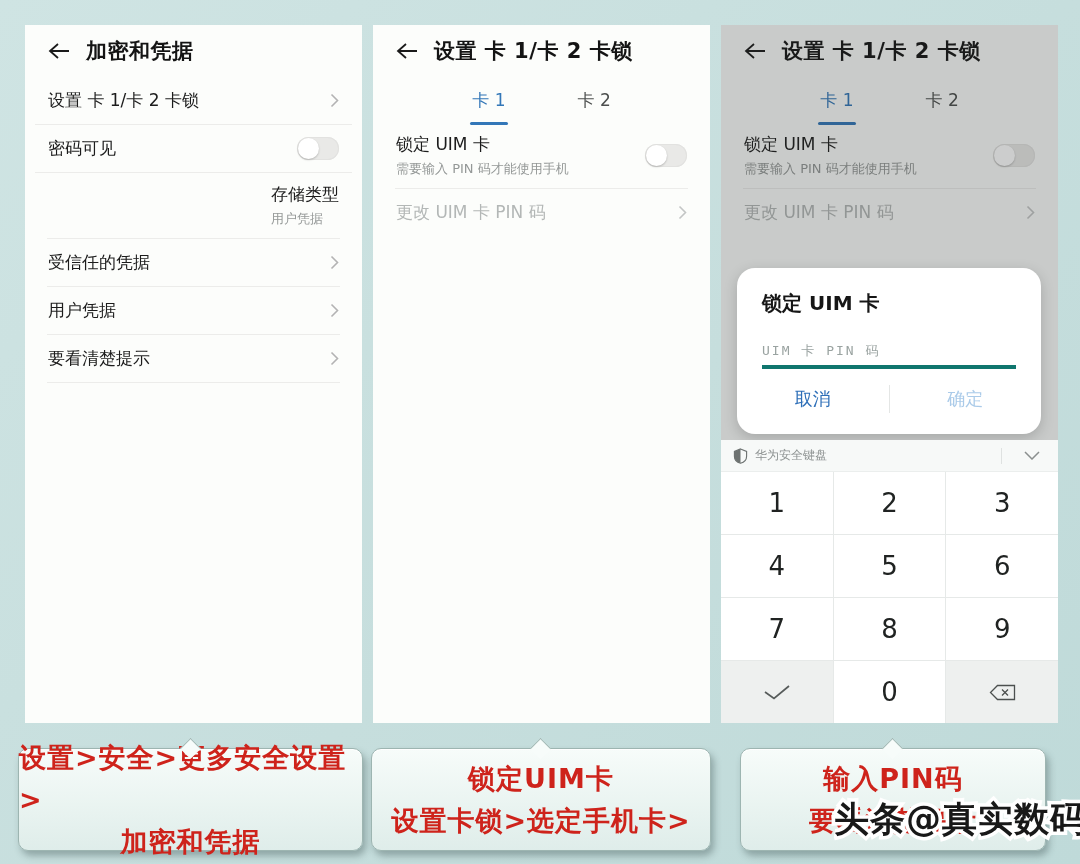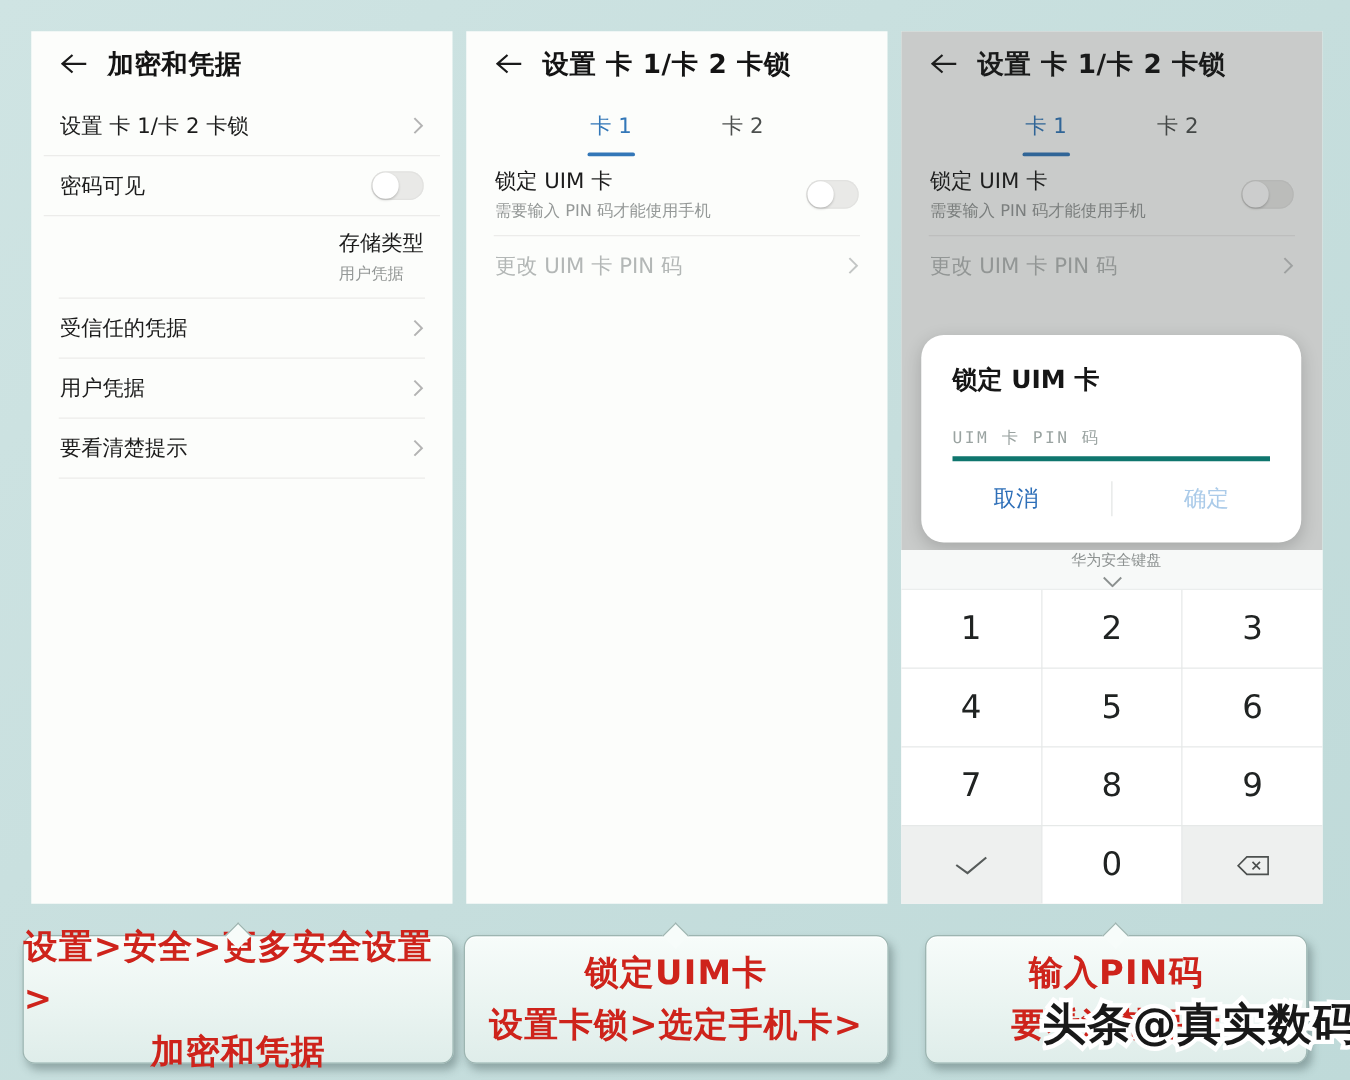--- a/index.html
+++ b/index.html
@@ -51,21 +51,21 @@
   .dialog .pin-input::placeholder { color:#9aa3a1; }
   .dbtns { display:flex; align-items:stretch; height:48px; margin-top:6px; }
   .dbtn { flex:1; display:flex; align-items:center; justify-content:center; font-size:18px; }
   .dbtn.cancel { color:#2e6fb8; }
   .dbtn.ok { color:#abcbe9; }
   .vsep { width:1px; background:#e4e6e5; margin:10px 0; }
 
   
   .keyboard { position:absolute; left:0; top:415px; width:100%; height:283px; z-index:3; background:#fff; }
   .kb-head { display:flex; align-items:center; height:32px; background:#f7f9f8; padding:0 12px;
-             border-bottom:1px solid #ebeeed;flex-direction:column; }
+             border-bottom:1px solid #ebeeed; }
   .kb-title { font-size:12px; color:#8d9291; margin-left:7px; flex:1; }
   .kb-sep { width:1px; height:16px; background:#dfe2e1; margin-right:16px; }
   .kb-collapse { display:flex; padding:4px 6px; }
   .kb-grid { display:grid; grid-template-columns:repeat(3,1fr); grid-template-rows:repeat(4,1fr);
              height:251px; background:#e6e9e8; gap:1px; }
   .key { background:#fff; display:flex; align-items:center; justify-content:center;
          font-size:26px; color:#202322; }
   .key.fn { background:#eef0ef; }
 
   

